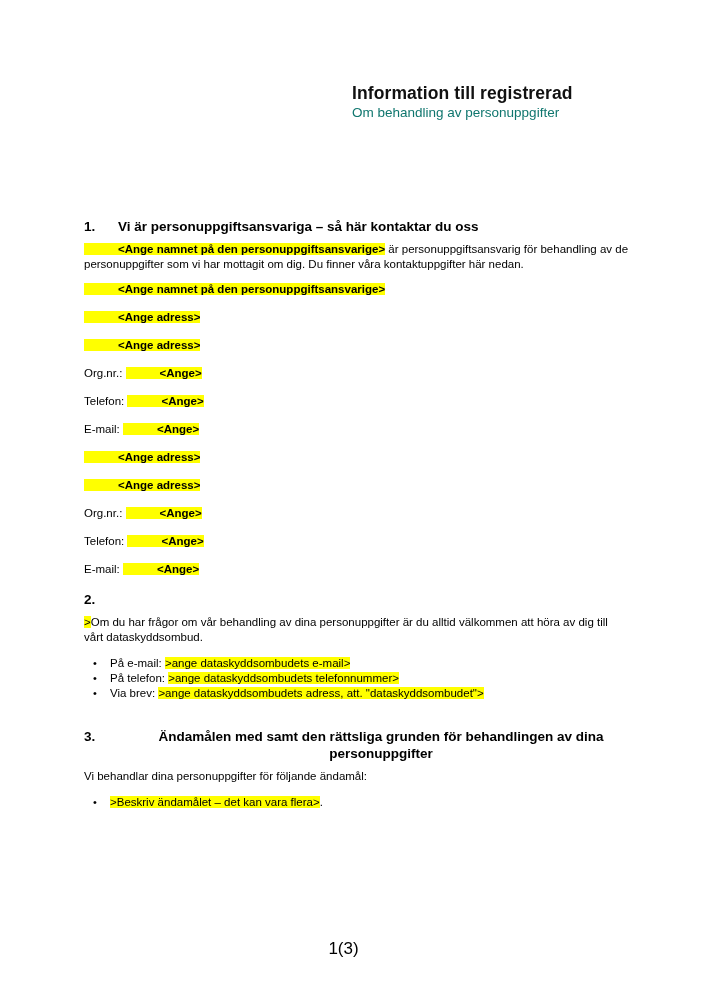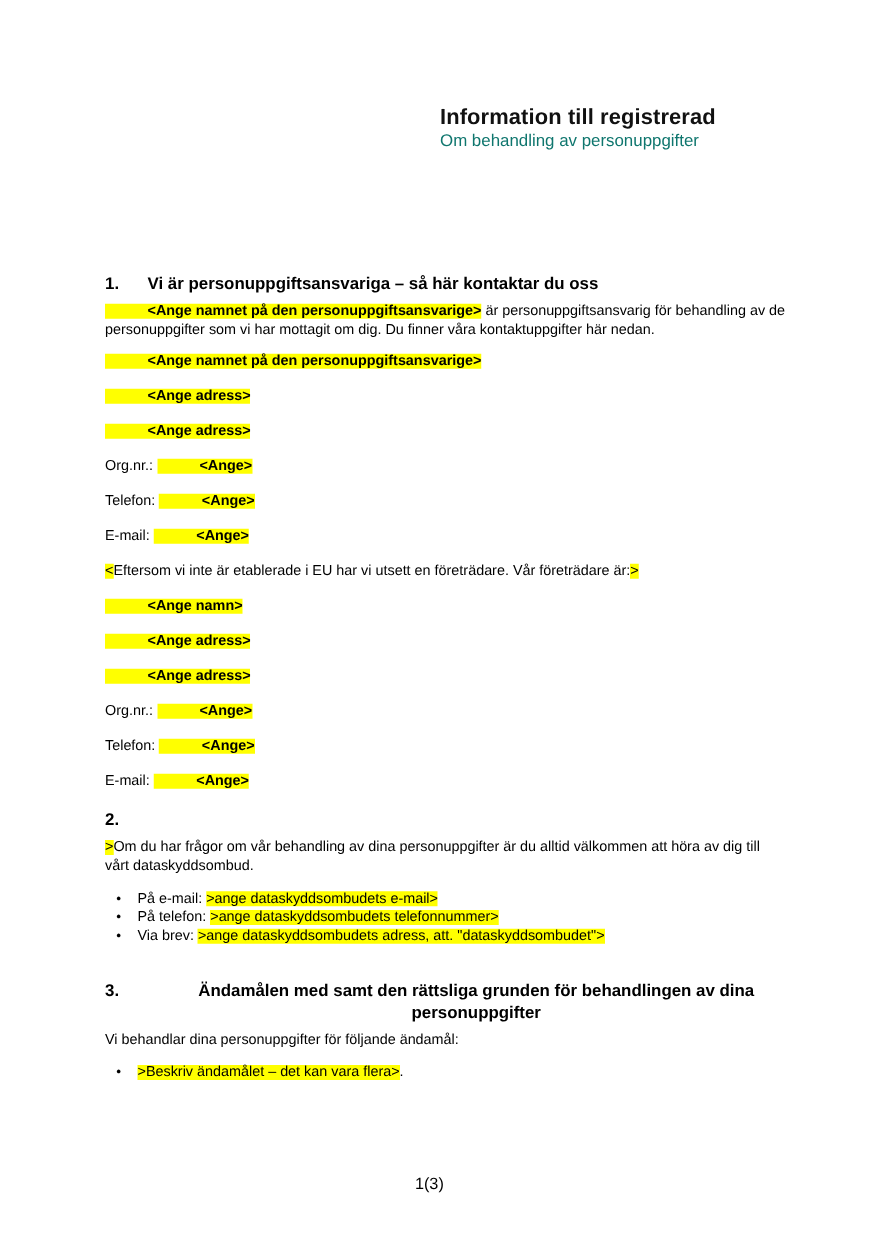--- a/index.html
+++ b/index.html
@@ -54,21 +54,21 @@
   ul.bullets li { position: relative; padding-left: 26px; line-height: 15px; }
   ul.bullets .bullet-dot { position: absolute; left: 9px; top: 0; font-size: 11px; }
   .bullets-s2 { margin-bottom: 0; }
   .bullets-s3 { margin-top: 17px; }
 
   
   .footer {
     position: absolute;
     left: 0; right: 0; top: 939px;
     text-align: center;
-    font-size: 13px;
+    font-size: 17px;
   }
 </style>
 </head>
 <body>
 
 <div class="page">
 
   <header class="title-block">
     <div class="doc-title">Information till registrerad</div>
     <div class="doc-subtitle">Om behandling av personuppgifter</div>
@@ -83,23 +83,21 @@
 
     <p class="para"><span class="hlb">&lt;Ange namnet på den personuppgiftsansvarige&gt;</span><span> är personuppgiftsansvarig för behandling av de personuppgifter som vi har mottagit om dig. Du finner våra kontaktuppgifter här nedan.</span></p>
 
     <p class="ph-line"><span class="hlb">&lt;Ange namnet på den personuppgiftsansvarige&gt;</span></p>
     <p class="ph-line"><span class="hlb">&lt;Ange adress&gt;</span></p>
     <p class="ph-line"><span class="hlb">&lt;Ange adress&gt;</span></p>
     <p class="ph-line"><span>Org.nr.: </span><span class="hlb">&lt;Ange&gt;</span></p>
     <p class="ph-line"><span>Telefon: </span><span class="hlb">&lt;Ange&gt;</span></p>
     <p class="ph-line"><span>E-mail: </span><span class="hlb">&lt;Ange&gt;</span></p>
 
-    <p class="ph-line"><span class="hl">&lt;</span><span>Eftersom vi inte är etablerade i EU har vi utsett en företrädare. Vår företrädare är:</span><span class="hl">&gt;</span></p>
 
-    <p class="ph-line"><span class="hlb">&lt;Ange namn&gt;</span></p>
     <p class="ph-line"><span class="hlb">&lt;Ange adress&gt;</span></p>
     <p class="ph-line"><span class="hlb">&lt;Ange adress&gt;</span></p>
     <p class="ph-line"><span>Org.nr.: </span><span class="hlb">&lt;Ange&gt;</span></p>
     <p class="ph-line"><span>Telefon: </span><span class="hlb">&lt;Ange&gt;</span></p>
     <p class="ph-line"><span>E-mail: </span><span class="hlb">&lt;Ange&gt;</span></p>
 
     <div class="sec sec2">
       <span class="sec-num">2.</span>
     </div>
 

